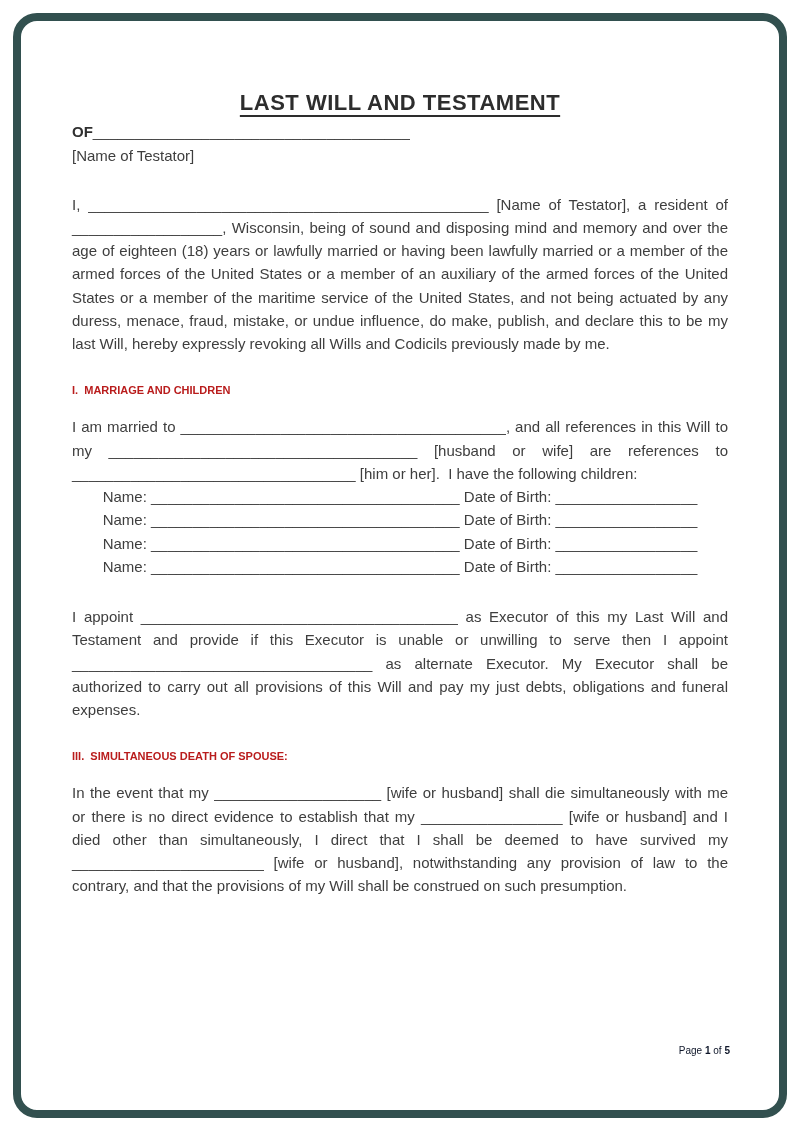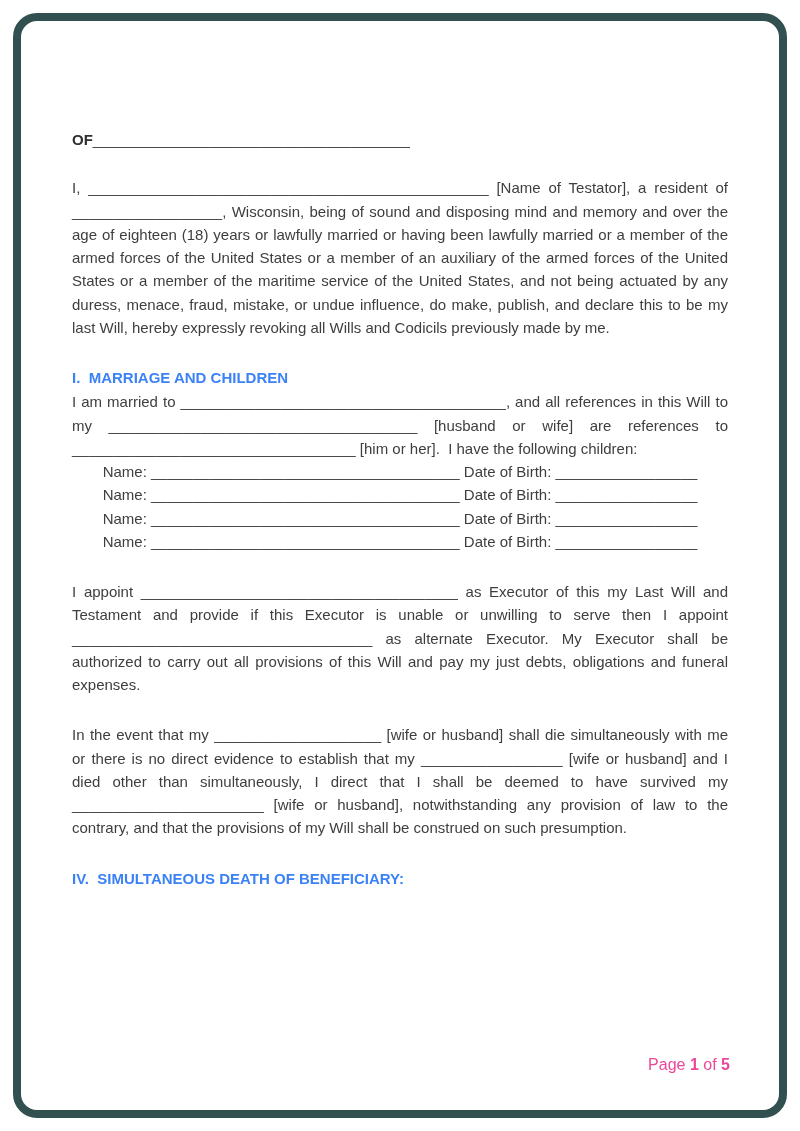--- a/index.html
+++ b/index.html
@@ -32,85 +32,84 @@
     margin: 0;
     text-align: center;
     font-size: 22px;
     font-weight: bold;
     letter-spacing: 0.5px;
     color: #2d2d2d;
     text-decoration: underline;
     text-underline-offset: 5px;
   }
   .of-line {
-    margin-top: 42px;
     white-space: nowrap;
   }
   .of-line .bold-label { font-weight: bold; color: #2f2f2f; }
   .name-hint { margin-top: 1px; }
   .para {
     margin: 25px 0 0 0;
     text-align: justify;
   }
   .doc-section { margin-top: 27px; }
   .section-heading {
     margin: 0;
-    font-size: 15px;
+    font-size: 11px;
     font-weight: bold;
-    color: #3b82f6;
+    color: #b91c1c;
   }
   .section-body {
-    margin: 1px 0 0 0;
+    margin: 16px 0 0 0;
     text-align: justify;
   }
   .child-row { margin: 0; white-space: nowrap; overflow: hidden; text-align: center; }
   .footer {
     position: absolute;
     right: 70px;
-    bottom: 57px;
-    font-size: 16px;
-    color: #ec4899;
+    bottom: 75px;
+    font-size: 10px;
+    color: #0f172a;
   }
   .footer .bold { font-weight: bold; }
 </style>
 </head>
 <body>
 
 <div class="page">
   <div class="border-frame" style="border-color: rgb(50, 80, 79);"></div>
 
   <div class="content" style="color: rgb(62, 62, 62);">
 
+    <h1 class="doc-title">LAST WILL AND TESTAMENT</h1>
 
     <div class="of-line">
       <span class="bold-label">OF</span><span>______________________________________</span>
     </div>
+    <div class="name-hint">[Name of Testator]</div>
 
     <p class="para">I, ________________________________________________ [Name of Testator], a resident of __________________, Wisconsin, being of sound and disposing mind and memory and over the age of eighteen (18) years or lawfully married or having been lawfully married or a member of the armed forces of the United States or a member of an auxiliary of the armed forces of the United States or a member of the maritime service of the United States, and not being actuated by any duress, menace, fraud, mistake, or undue influence, do make, publish, and declare this to be my last Will, hereby expressly revoking all Wills and Codicils previously made by me.</p>
 
     <div class="doc-section">
       <h2 class="section-heading">I.&nbsp;&nbsp;MARRIAGE AND CHILDREN</h2>
       <p class="section-body">I am married to _______________________________________, and all references in this Will to my _____________________________________ [husband or wife] are references to __________________________________ [him or her].&nbsp; I have the following children:</p>
       <div class="child-row">Name: _____________________________________ Date of Birth: _________________</div>
       <div class="child-row">Name: _____________________________________ Date of Birth: _________________</div>
       <div class="child-row">Name: _____________________________________ Date of Birth: _________________</div>
       <div class="child-row">Name: _____________________________________ Date of Birth: _________________</div>
     </div>
 
     <div class="doc-section">
       <p class="section-body">I appoint ______________________________________ as Executor of this my Last Will and Testament and provide if this Executor is unable or unwilling to serve then I appoint ____________________________________ as alternate Executor. My Executor shall be authorized to carry out all provisions of this Will and pay my just debts, obligations and funeral expenses.</p>
     </div>
 
     <div class="doc-section">
+      <h2 class="section-heading">III.&nbsp;&nbsp;SIMULTANEOUS DEATH OF SPOUSE:</h2>
       <p class="section-body">In the event that my ____________________ [wife or husband] shall die simultaneously with me or there is no direct evidence to establish that my _________________ [wife or husband] and I died other than simultaneously, I direct that I shall be deemed to have survived my _______________________ [wife or husband], notwithstanding any provision of law to the contrary, and that the provisions of my Will shall be construed on such presumption.</p>
     </div>
 
-    <div class="doc-section">
-      <h2 class="section-heading">IV.&nbsp;&nbsp;SIMULTANEOUS DEATH OF BENEFICIARY:</h2>
-    </div>
 
   </div>
 
   <div class="footer">
     <span>Page</span>
     <span class="bold">1</span>
     <span>of</span>
     <span class="bold">5</span>
   </div>
 </div>

